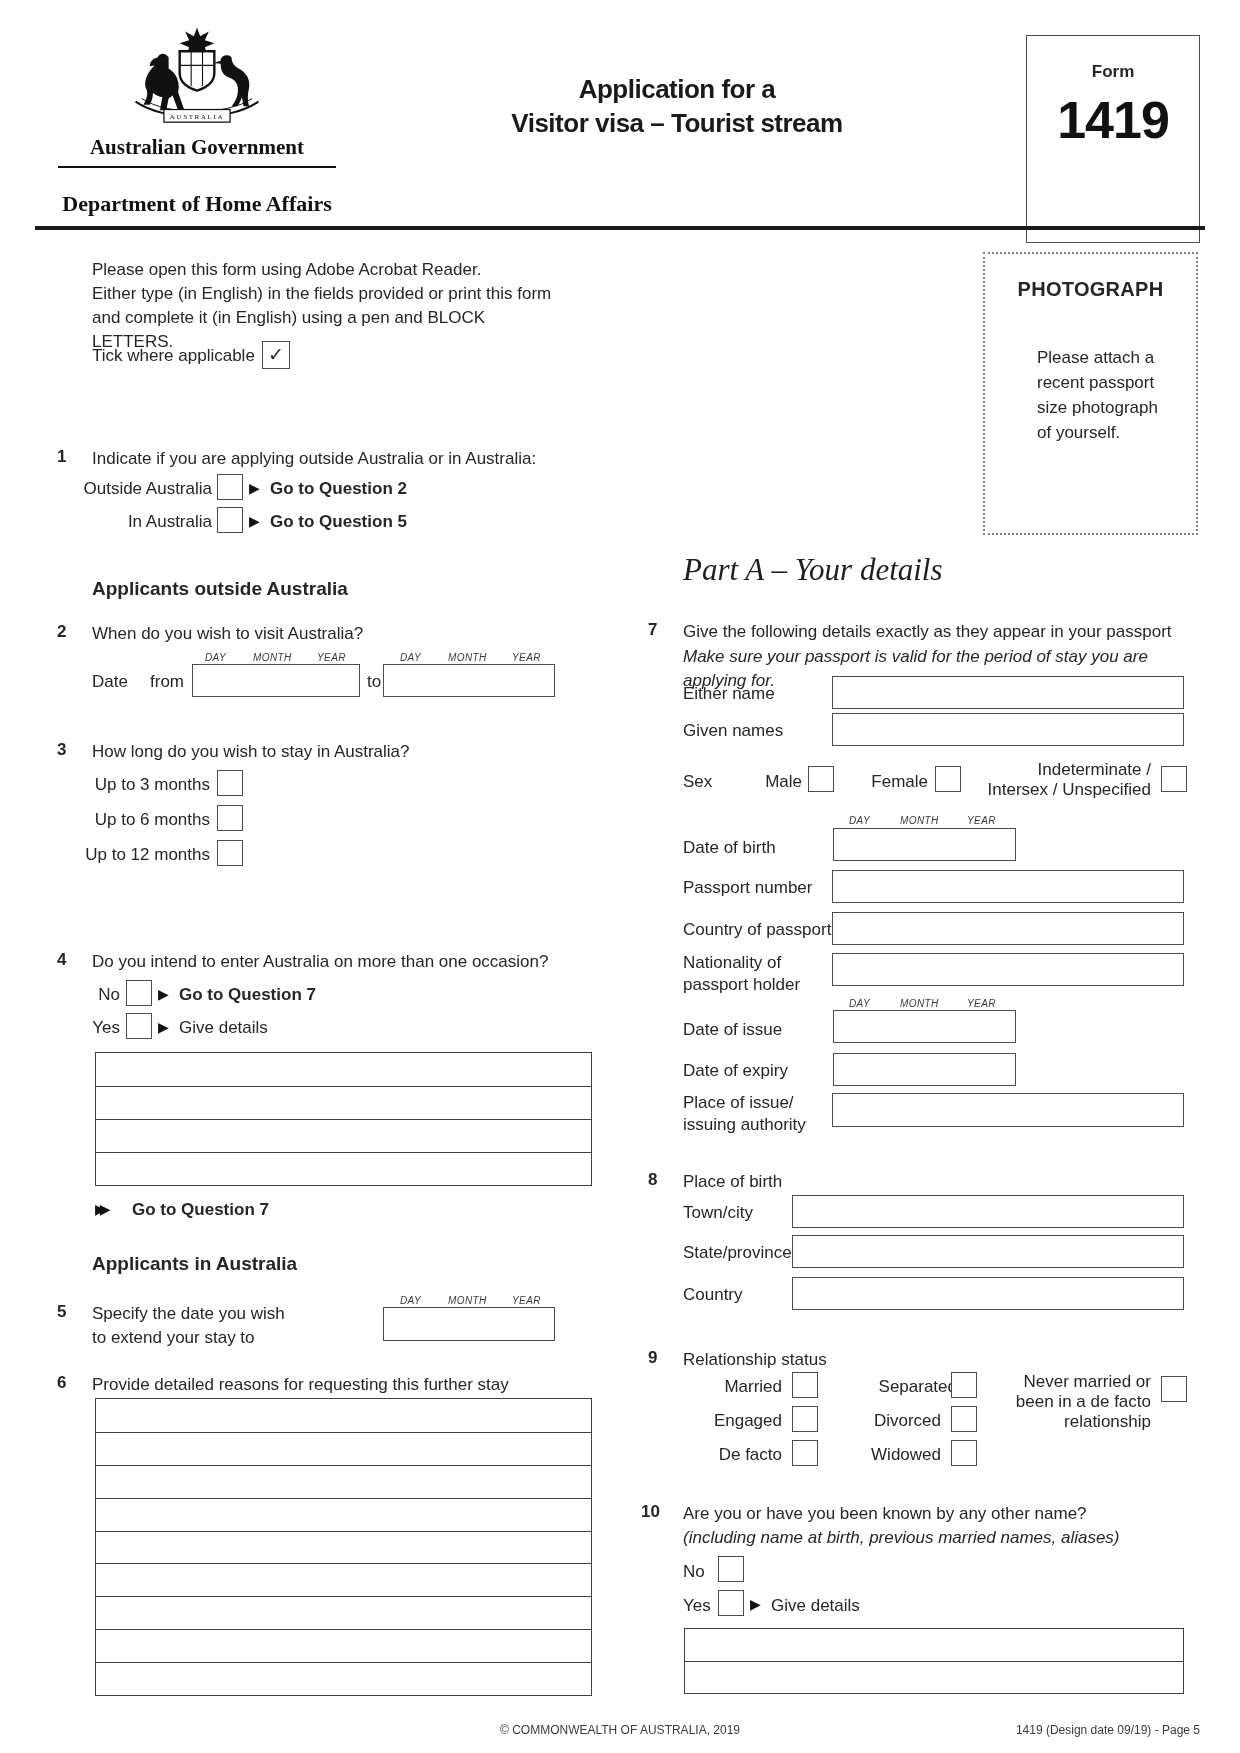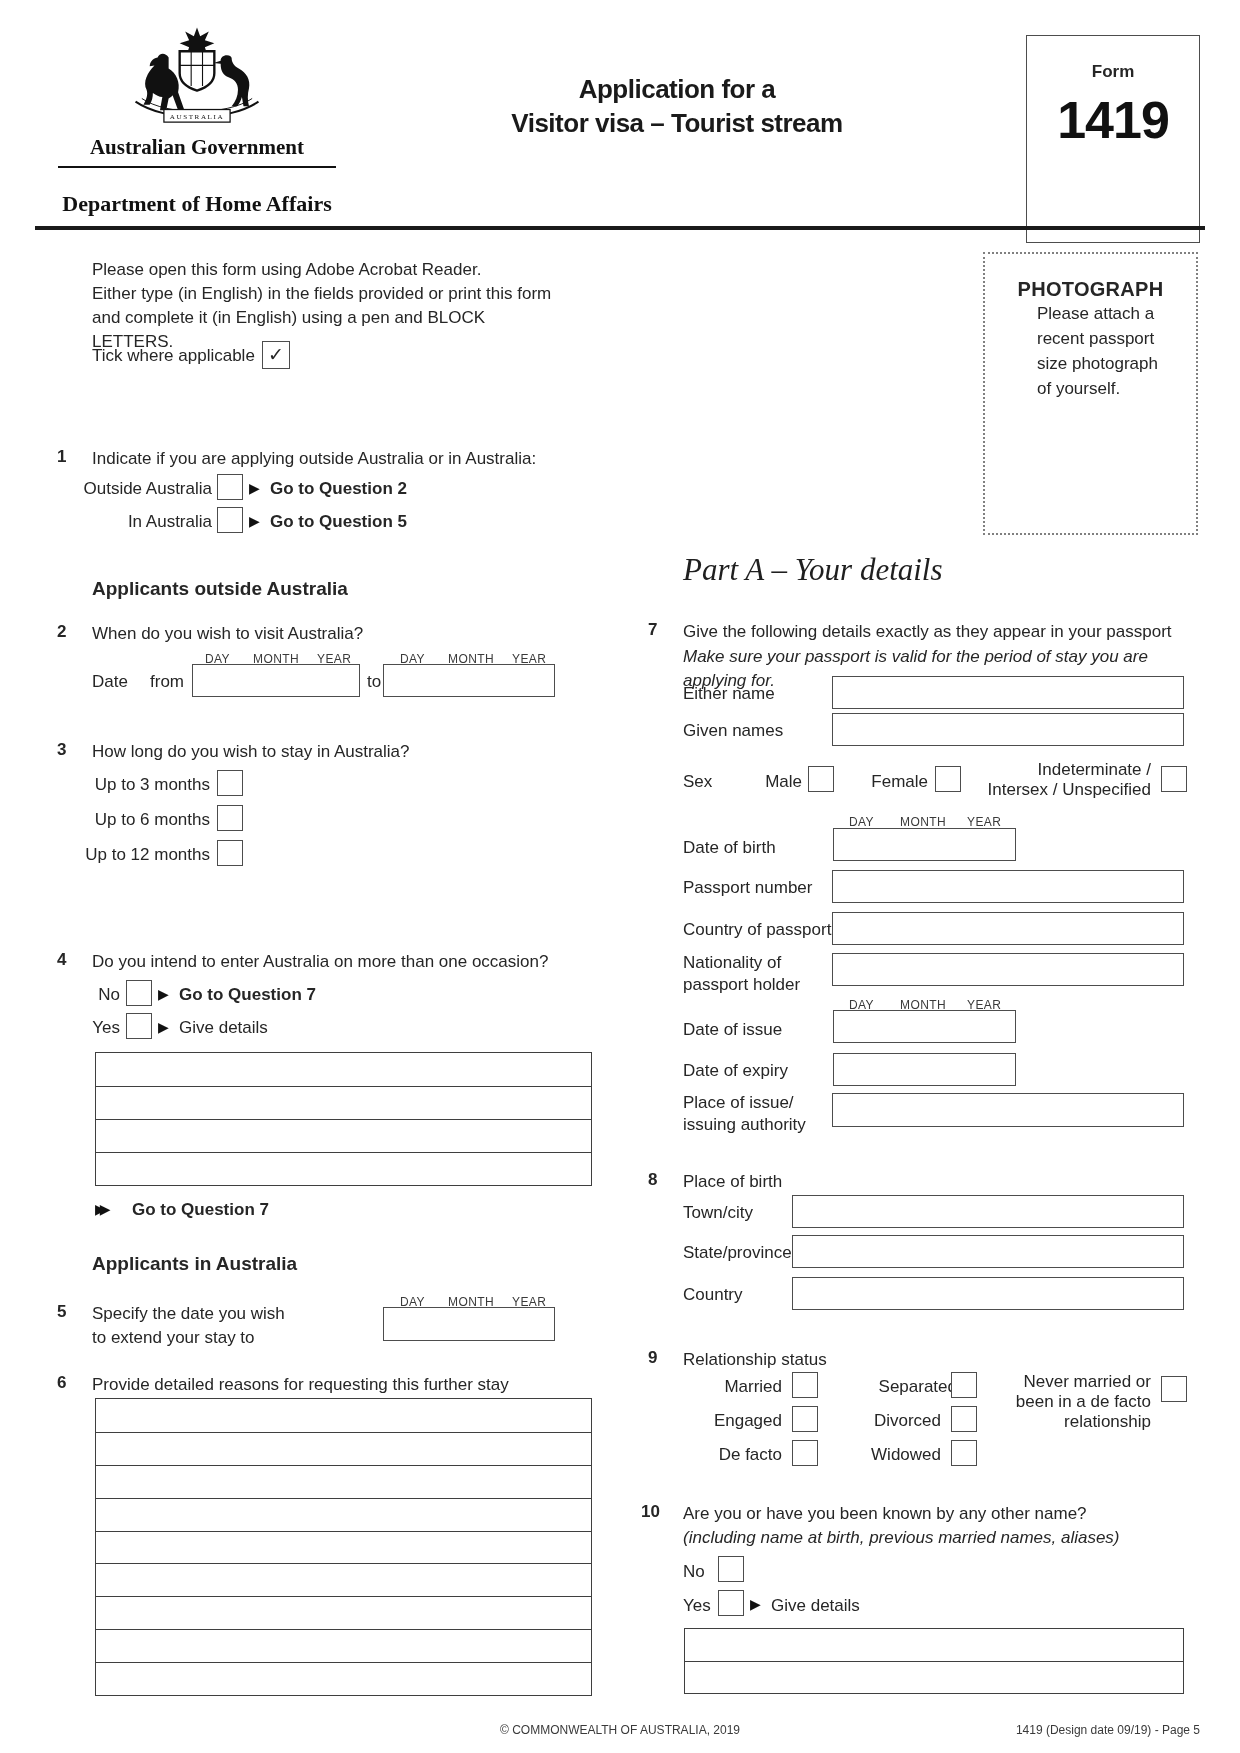--- a/index.html
+++ b/index.html
@@ -10,21 +10,21 @@
   }
   .abs{position:absolute;}
   .serif{font-family:"Liberation Serif","DejaVu Serif",serif;}
   .b{font-weight:bold;}
   .it{font-style:italic;}
   .center{text-align:center;}
   .num{position:absolute;font-weight:bold;font-size:17px;}
   .qtext{position:absolute;font-size:17px;line-height:24px;}
   .cb{position:absolute;width:26px;height:26px;border:1.5px solid #4d4d4d;background:#fff;box-sizing:border-box;}
   .inp{position:absolute;height:33px;border:1.5px solid #4d4d4d;background:#fff;box-sizing:border-box;}
-  .dhdr{position:absolute;font-size:12px;color:#3a3a3a;letter-spacing:.4px;}
+  .dhdr{position:absolute;font-size:10px;color:#3a3a3a;letter-spacing:.4px;font-style:italic;}
   .lines{position:absolute;border:1.5px solid #3f3f3f;box-sizing:border-box;display:grid;background:#fff;}
   .lines .row{border-top:1px solid #3f3f3f;}
   .lines .row:first-child{border-top:none;}
   .arrow{font-size:14px;color:#111;}
   .goto{font-weight:bold;}
   .bheading{position:absolute;font-weight:bold;font-size:19px;}
   .rule{position:absolute;background:#1a1a1a;}
   .rlabel{position:absolute;text-align:right;}
   .photo{
     position:absolute;left:983px;top:252px;width:215px;height:283px;
@@ -76,21 +76,21 @@
 
   <div class="formbox">
     <div class="b" style="margin-top:26px;font-size:17px;">Form</div>
     <div class="b" style="margin-top:8px;font-size:52px;letter-spacing:-1px;color:#111;">1419</div>
   </div>
 
   <div class="rule" style="left:35px;top:226px;width:1170px;height:4px;"></div>
 
   <div class="photo">
     <div class="b center" style="margin-top:24px;font-size:20px;letter-spacing:.3px;">PHOTOGRAPH</div>
-    <div style="padding-left:52px;line-height:25px;">
+    <div style="margin-top:44px;padding-left:52px;line-height:25px;">
       <div>Please attach a</div>
       <div>recent passport</div>
       <div>size photograph</div>
       <div>of yourself.</div>
     </div>
   </div>
 
   <div class="qtext" style="left:92px;top:258px;width:460px;">
     <div>Please open this form using Adobe Acrobat Reader.</div>
     <div>Either type (in English) in the fields provided or print this form</div>

